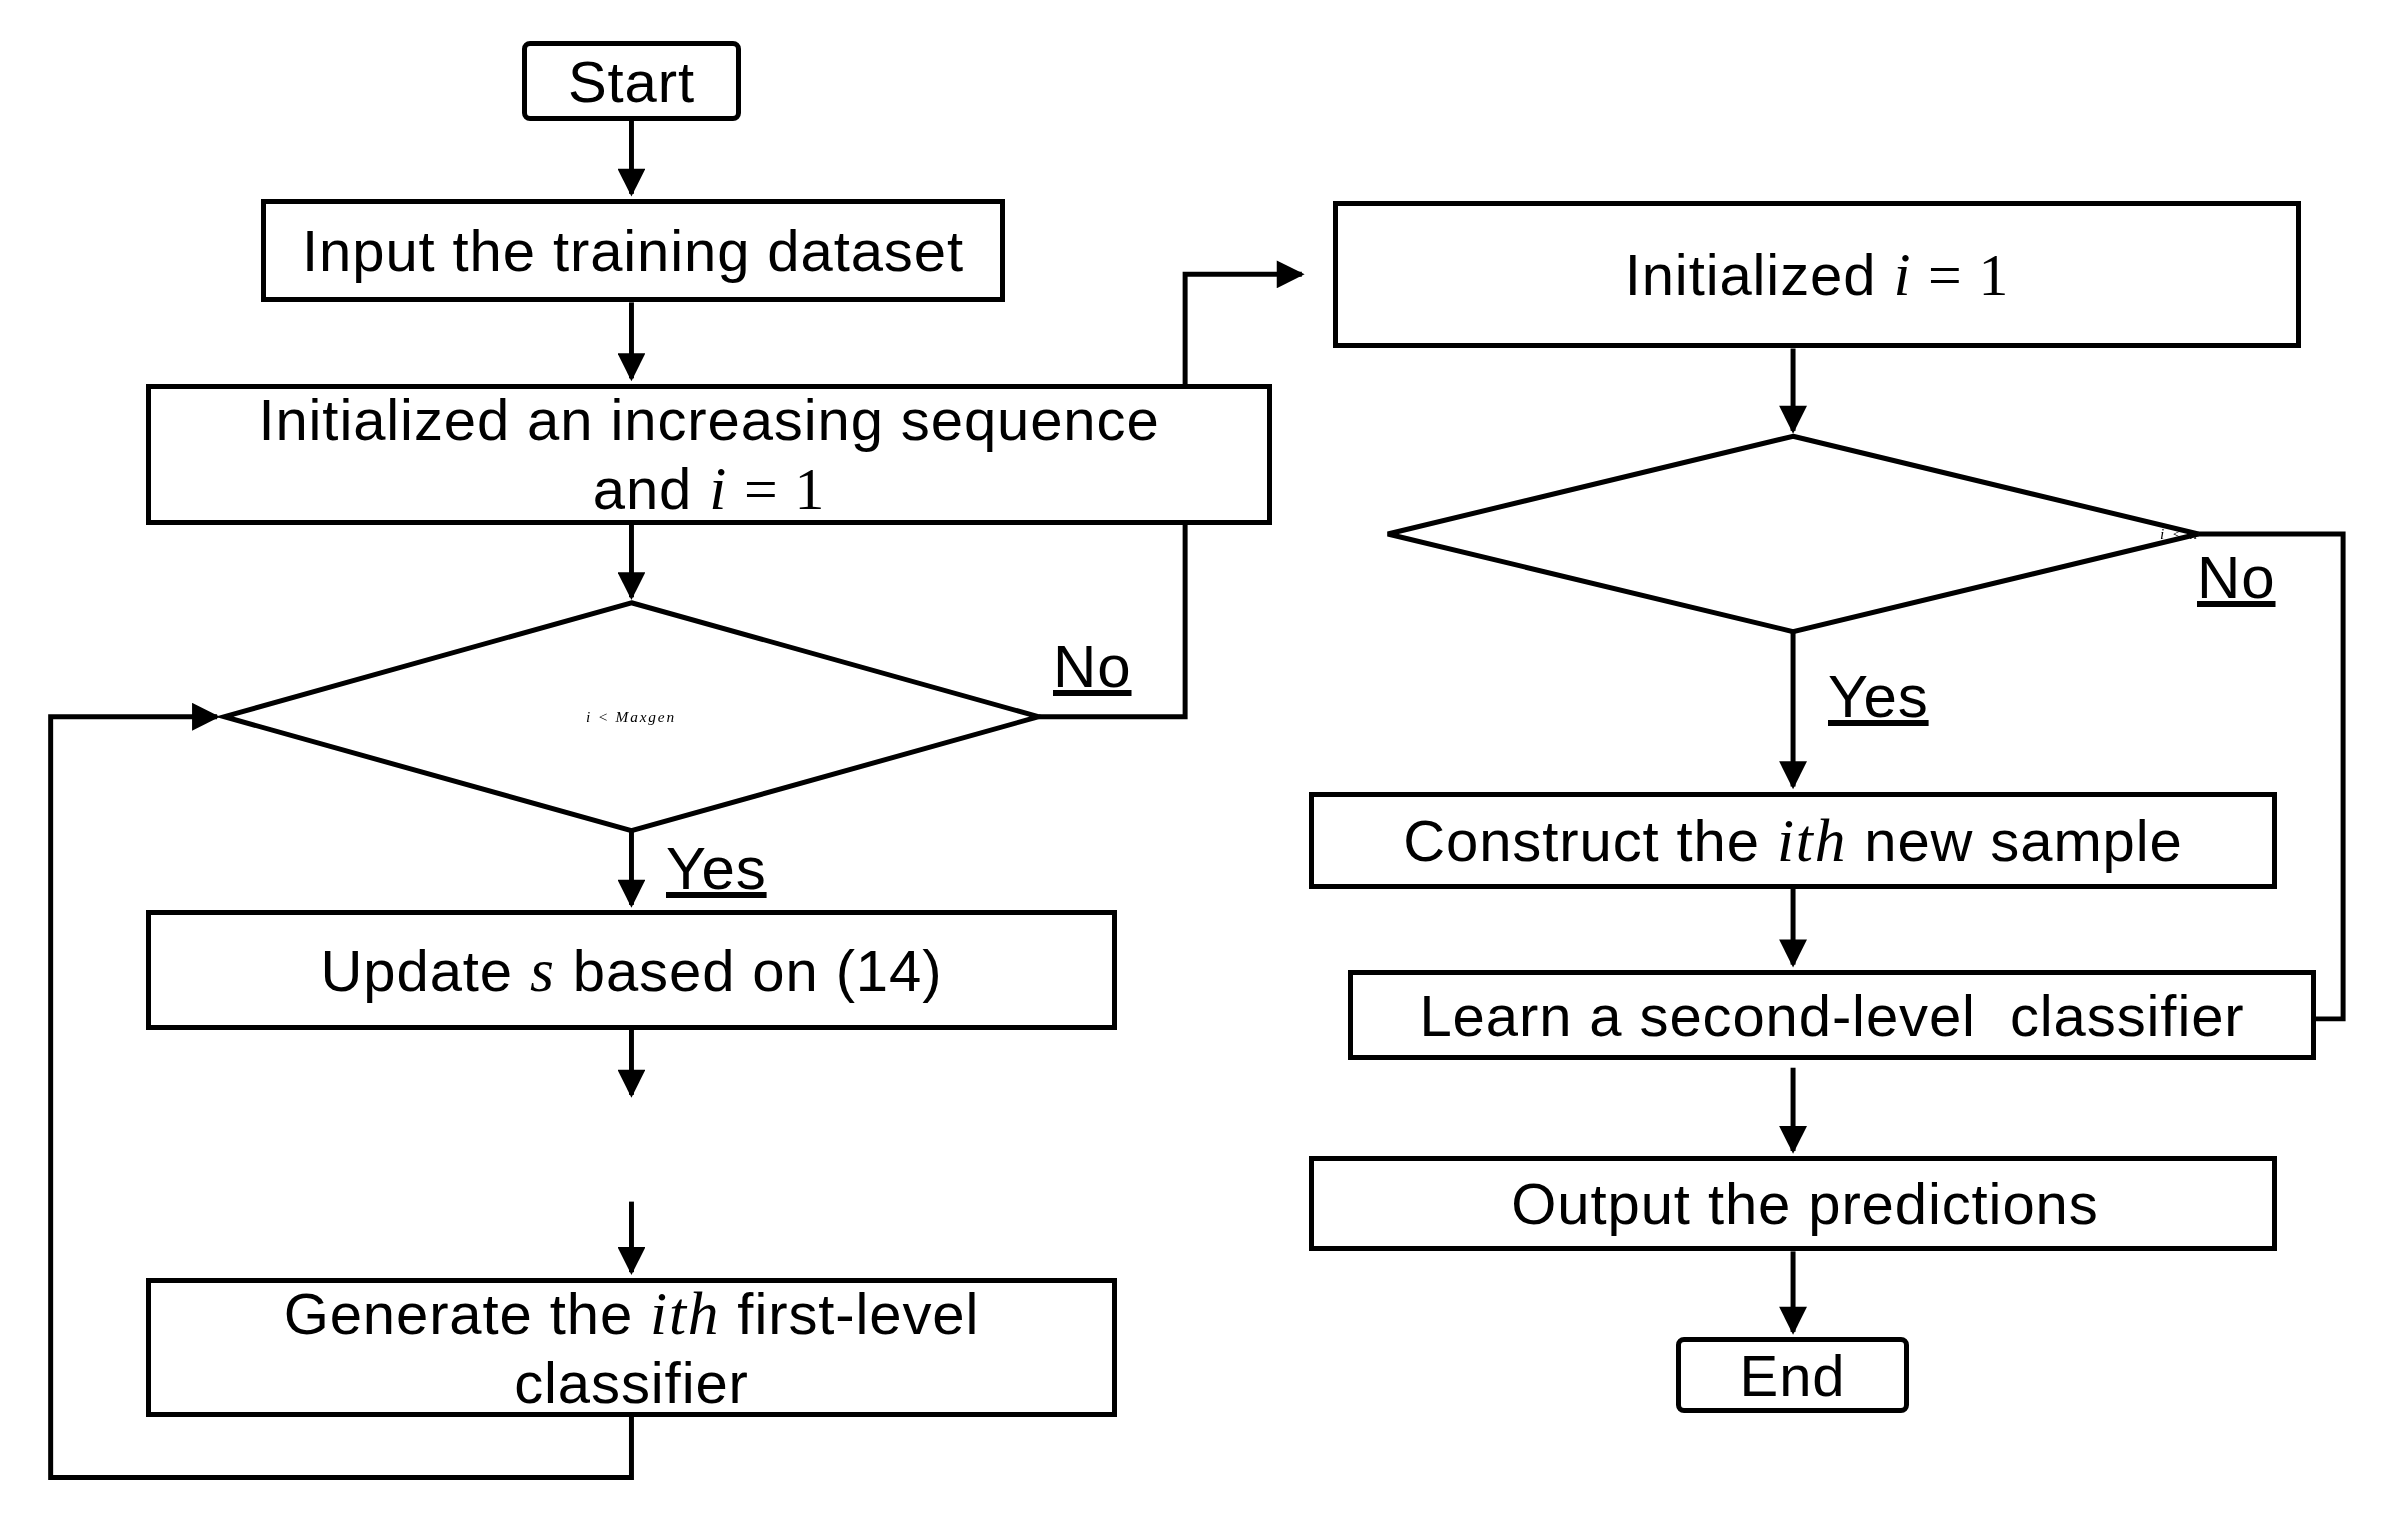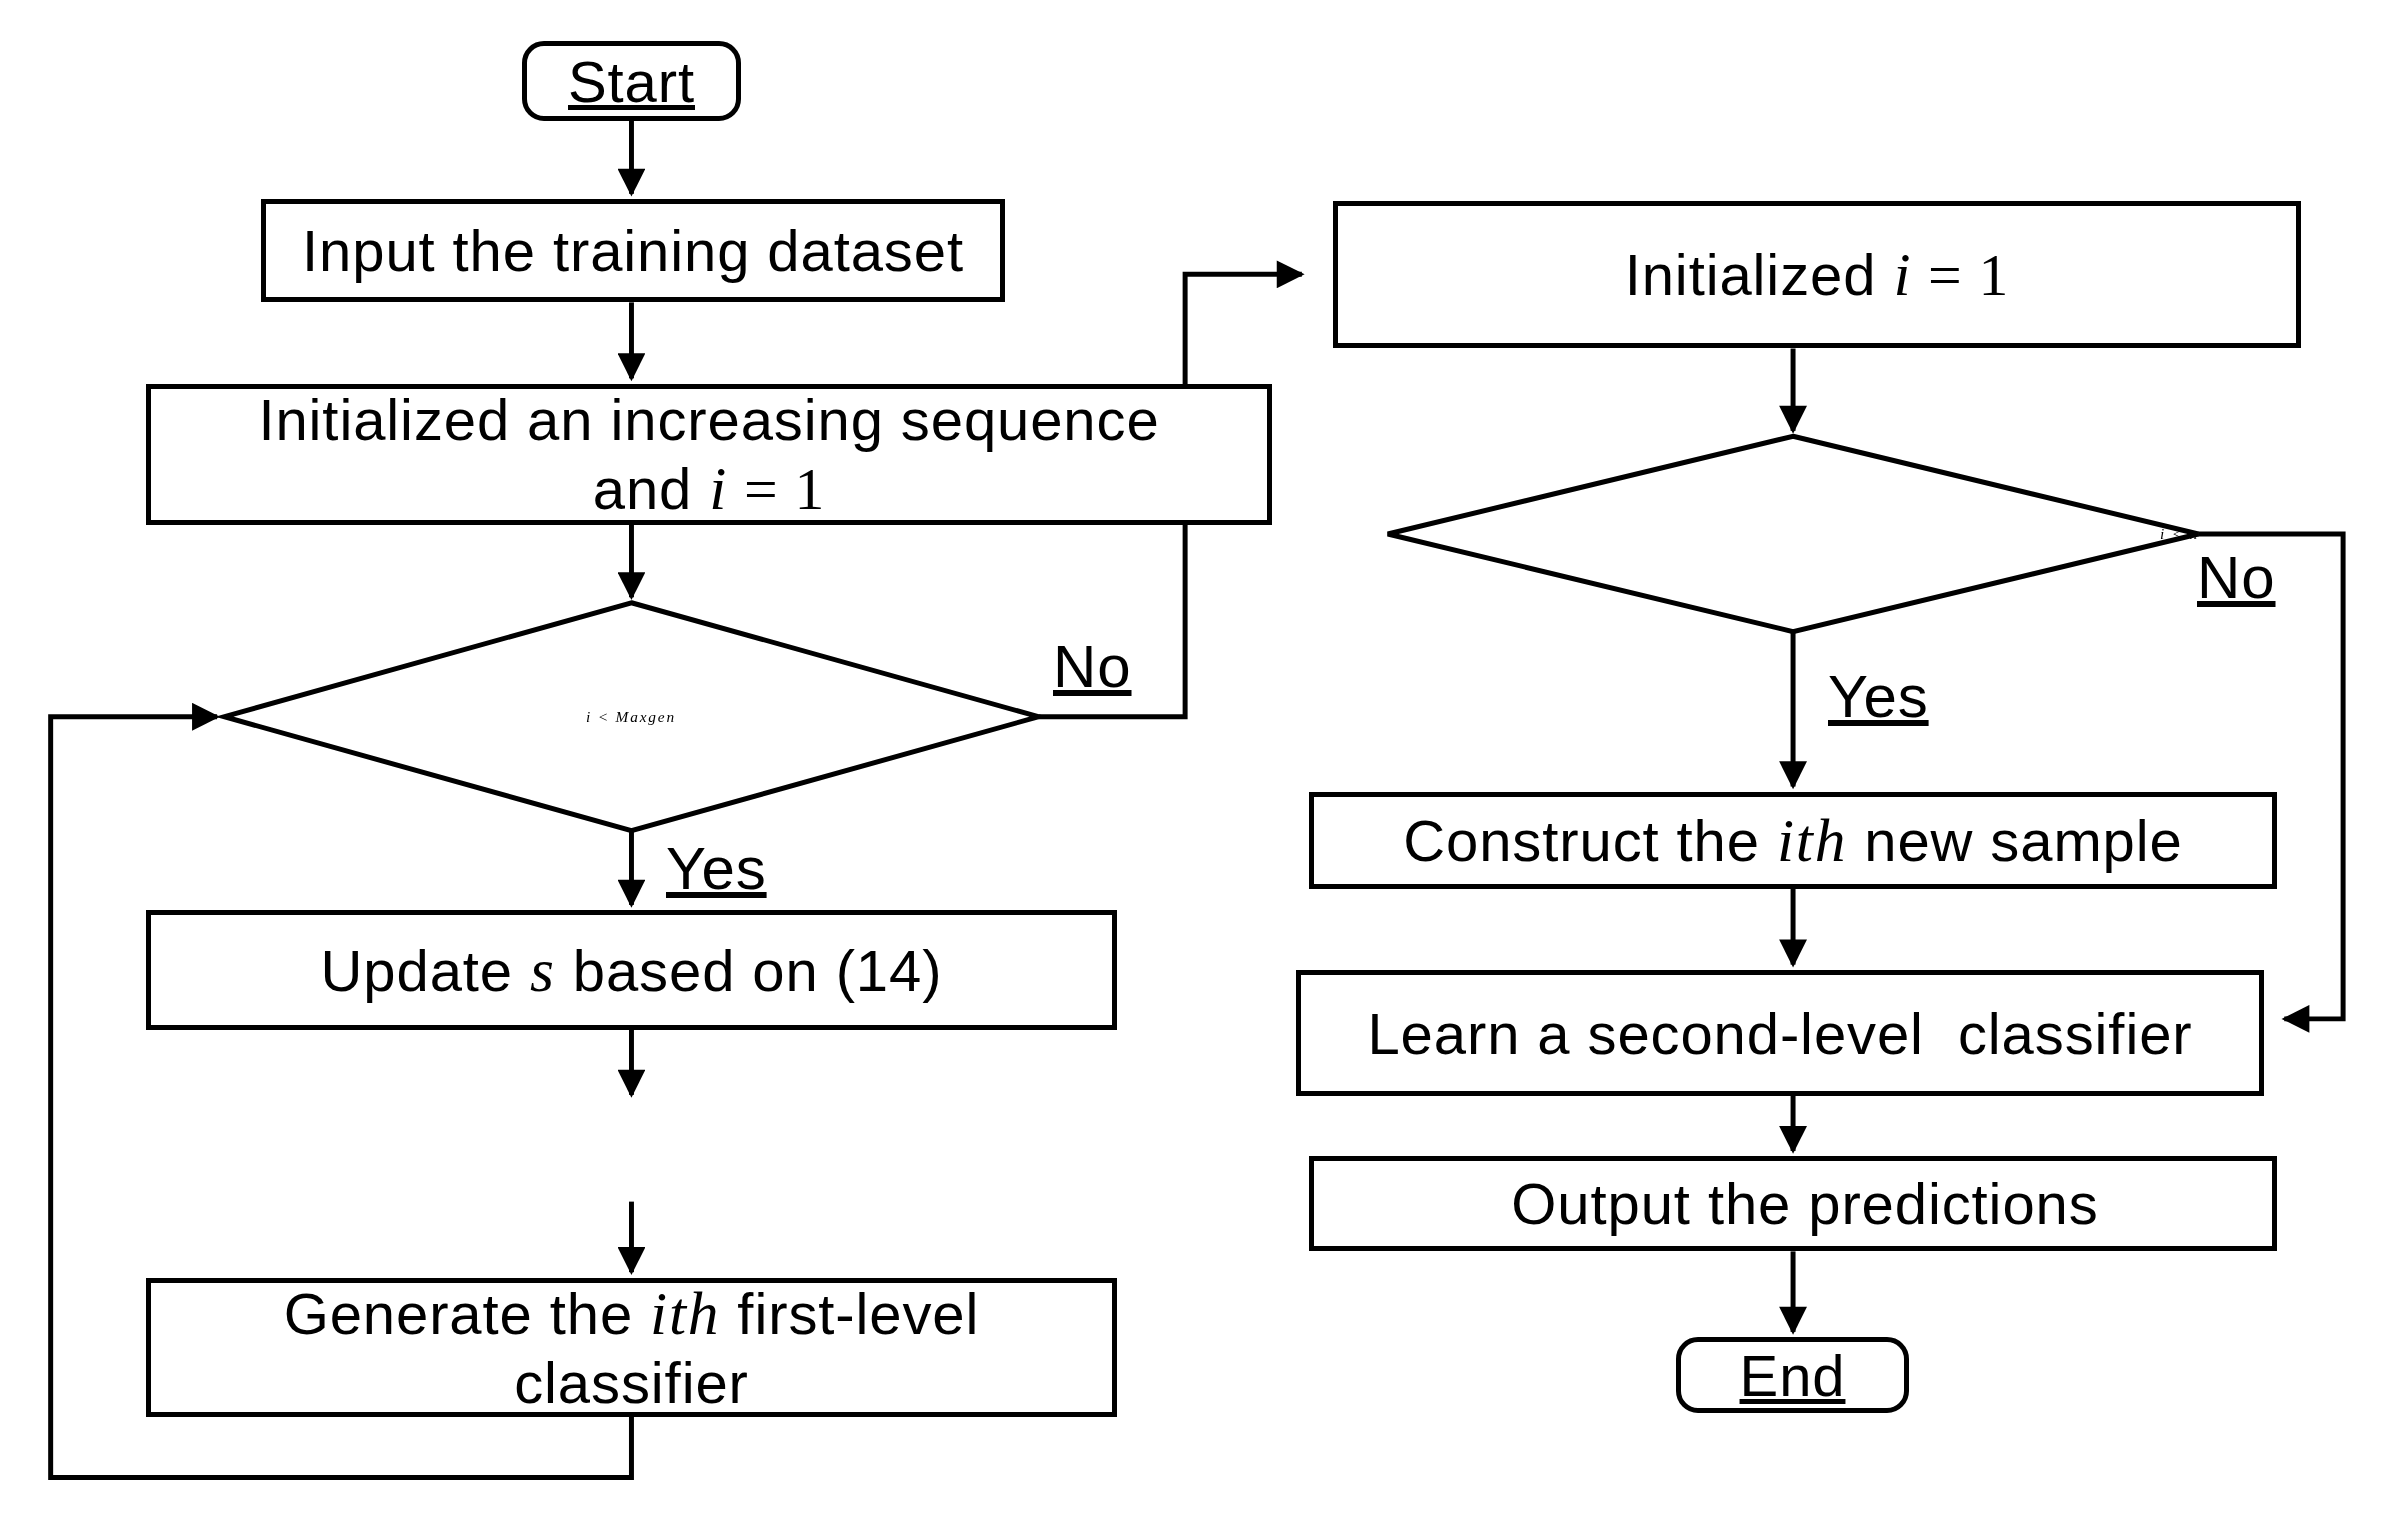--- a/index.html
+++ b/index.html
@@ -30,22 +30,21 @@
     display:flex;flex-direction:column;
     align-items:center;justify-content:center;
     text-align:center;
     font-size:58px;
     line-height:69px;
     letter-spacing:0.9px;
     white-space:pre;
   }
   .terminal{
     border-width:5.9px;
-    border-radius:22px;
-    text-decoration:underline;
+    border-radius:8px;
   }
   .dtext{
     position:absolute;
     display:flex;align-items:center;justify-content:center;
     text-align:center;
     font-size:62px;
     white-space:pre;
   }
   .math{
     font-family:"Liberation Serif","DejaVu Serif",serif;
@@ -133,21 +132,21 @@
   </div>
 
   <div class="dtext math" style="left:1388px;top:436px;width:811px;height:195px;justify-content:flex-end;">
     <span>i &lt; n</span>
   </div>
 
   <div class="node" style="left:1309px;top:792px;width:968px;height:97px;">
     <span class="row"><span>Construct the </span><span class="math">ith</span><span> new sample</span></span>
   </div>
 
-  <div class="node" style="left:1296px;top:970px;width:968px;height:126px;">
+  <div class="node" style="left:1348px;top:970px;width:968px;height:90px;">
     <span>Learn a second-level  classifier</span>
   </div>
 
   <div class="node" style="left:1309px;top:1156px;width:968px;height:95px;padding-left:24px;">
     <span>Output the predictions</span>
   </div>
 
   <div class="node terminal" style="left:1676px;top:1337px;width:233px;height:76px;">
     <span>End</span>
   </div>

